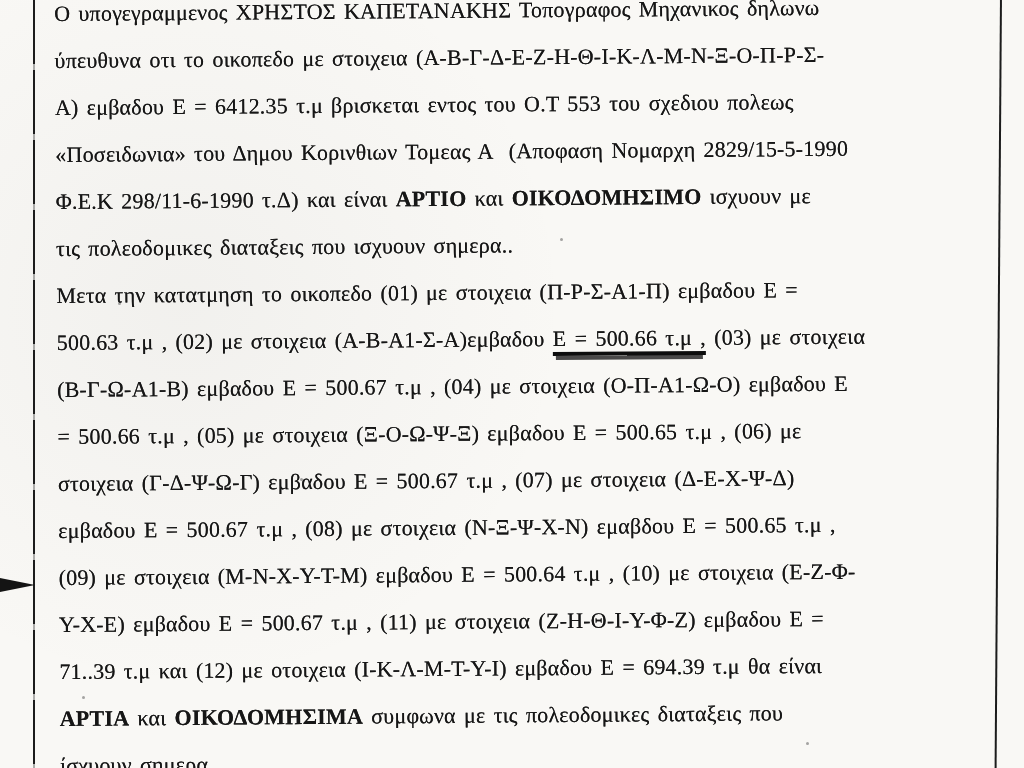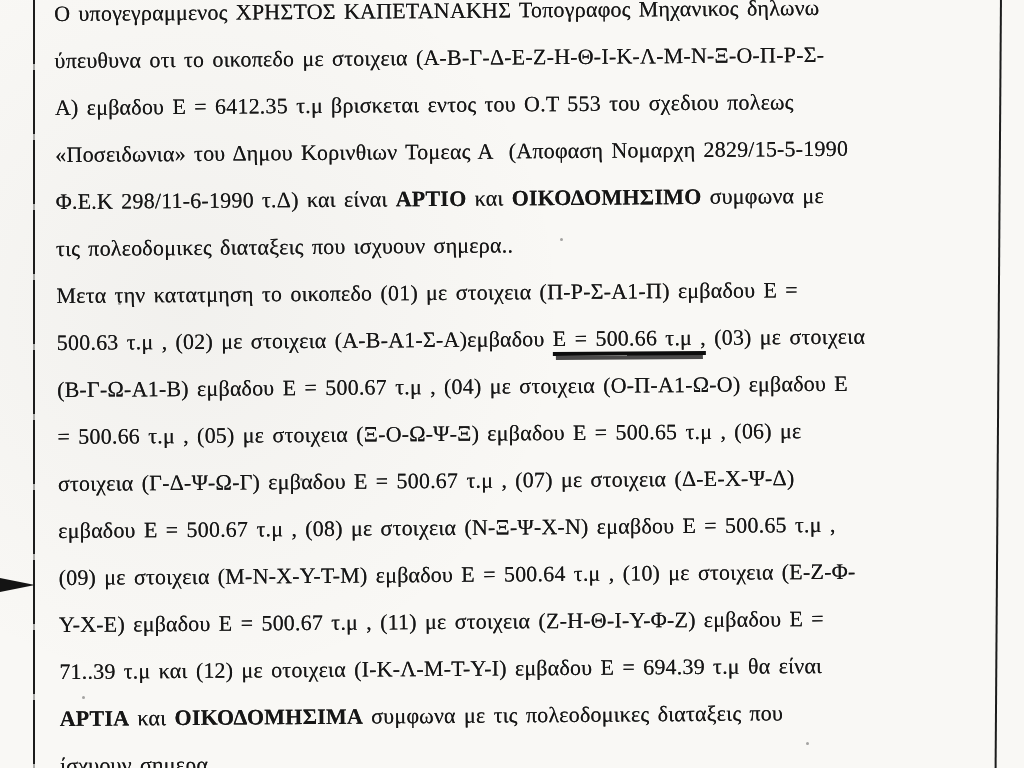--- a/index.html
+++ b/index.html
@@ -93,21 +93,21 @@
   <div class="speckle" style="left:300px; top:478px;"></div>
   <div class="speckle" style="left:82px; top:696px;"></div>
   <div class="speckle" style="left:806px; top:742px;"></div>
   <div class="speckle" style="left:560px; top:238px;"></div>
 
   <div class="text-block" id="text-block">
       <div class="line"><span class="">Ο υπογεγραμμενος ΧΡΗΣΤΟΣ ΚΑΠΕΤΑΝΑΚΗΣ Τοπογραφος Μηχανικος δηλωνω</span></div>
       <div class="line"><span class="">ύπευθυνα οτι το οικοπεδο με στοιχεια (Α-Β-Γ-Δ-Ε-Ζ-Η-Θ-Ι-Κ-Λ-Μ-Ν-Ξ-Ο-Π-Ρ-Σ-</span></div>
       <div class="line"><span class="">Α) εμβαδου Ε = 6412.35 τ.μ βρισκεται εντος του Ο.Τ 553 του σχεδιου πολεως</span></div>
       <div class="line"><span class="">«Ποσειδωνια» του Δημου Κορινθιων Τομεας Α  (Αποφαση Νομαρχη 2829/15-5-1990</span></div>
-      <div class="line"><span class="">Φ.Ε.Κ 298/11-6-1990 τ.Δ) και είναι </span><span class="seg-b ">ΑΡΤΙΟ</span><span class=""> και </span><span class="seg-b ">ΟΙΚΟΔΟΜΗΣΙΜΟ</span><span class=""> συμφωνα με</span></div>
+      <div class="line"><span class="">Φ.Ε.Κ 298/11-6-1990 τ.Δ) και είναι </span><span class="seg-b ">ΑΡΤΙΟ</span><span class=""> και </span><span class="seg-b ">ΟΙΚΟΔΟΜΗΣΙΜΟ</span><span class=""> ισχυουν με</span></div>
       <div class="line"><span class="">τις πολεοδομικες διαταξεις που ισχυουν σημερα..</span></div>
       <div class="line"><span class="">Μετα την κατατμηση το οικοπεδο (01) με στοιχεια (Π-Ρ-Σ-Α1-Π) εμβαδου Ε =</span></div>
       <div class="line"><span class="">500.63 τ.μ , (02) με στοιχεια (Α-Β-Α1-Σ-Α)εμβαδου </span><span class="seg-u">Ε = 500.66 τ.μ ,</span><span class=""> (03) με στοιχεια</span></div>
       <div class="line"><span class="">(Β-Γ-Ω-Α1-Β) εμβαδου Ε = 500.67 τ.μ , (04) με στοιχεια (Ο-Π-Α1-Ω-Ο) εμβαδου Ε</span></div>
       <div class="line"><span class="">= 500.66 τ.μ , (05) με στοιχεια (Ξ-Ο-Ω-Ψ-Ξ) εμβαδου Ε = 500.65 τ.μ , (06) με</span></div>
       <div class="line"><span class="">στοιχεια (Γ-Δ-Ψ-Ω-Γ) εμβαδου Ε = 500.67 τ.μ , (07) με στοιχεια (Δ-Ε-Χ-Ψ-Δ)</span></div>
       <div class="line"><span class="">εμβαδου Ε = 500.67 τ.μ , (08) με στοιχεια (Ν-Ξ-Ψ-Χ-Ν) εμαβδου Ε = 500.65 τ.μ ,</span></div>
       <div class="line"><span class="">(09) με στοιχεια (Μ-Ν-Χ-Υ-Τ-Μ) εμβαδου Ε = 500.64 τ.μ , (10) με στοιχεια (Ε-Ζ-Φ-</span></div>
       <div class="line"><span class="">Υ-Χ-Ε) εμβαδου Ε = 500.67 τ.μ , (11) με στοιχεια (Ζ-Η-Θ-Ι-Υ-Φ-Ζ) εμβαδου Ε =</span></div>
       <div class="line"><span class="">71..39 τ.μ και (12) με οτοιχεια (Ι-Κ-Λ-Μ-Τ-Υ-Ι) εμβαδου Ε = 694.39 τ.μ θα είναι</span></div>

